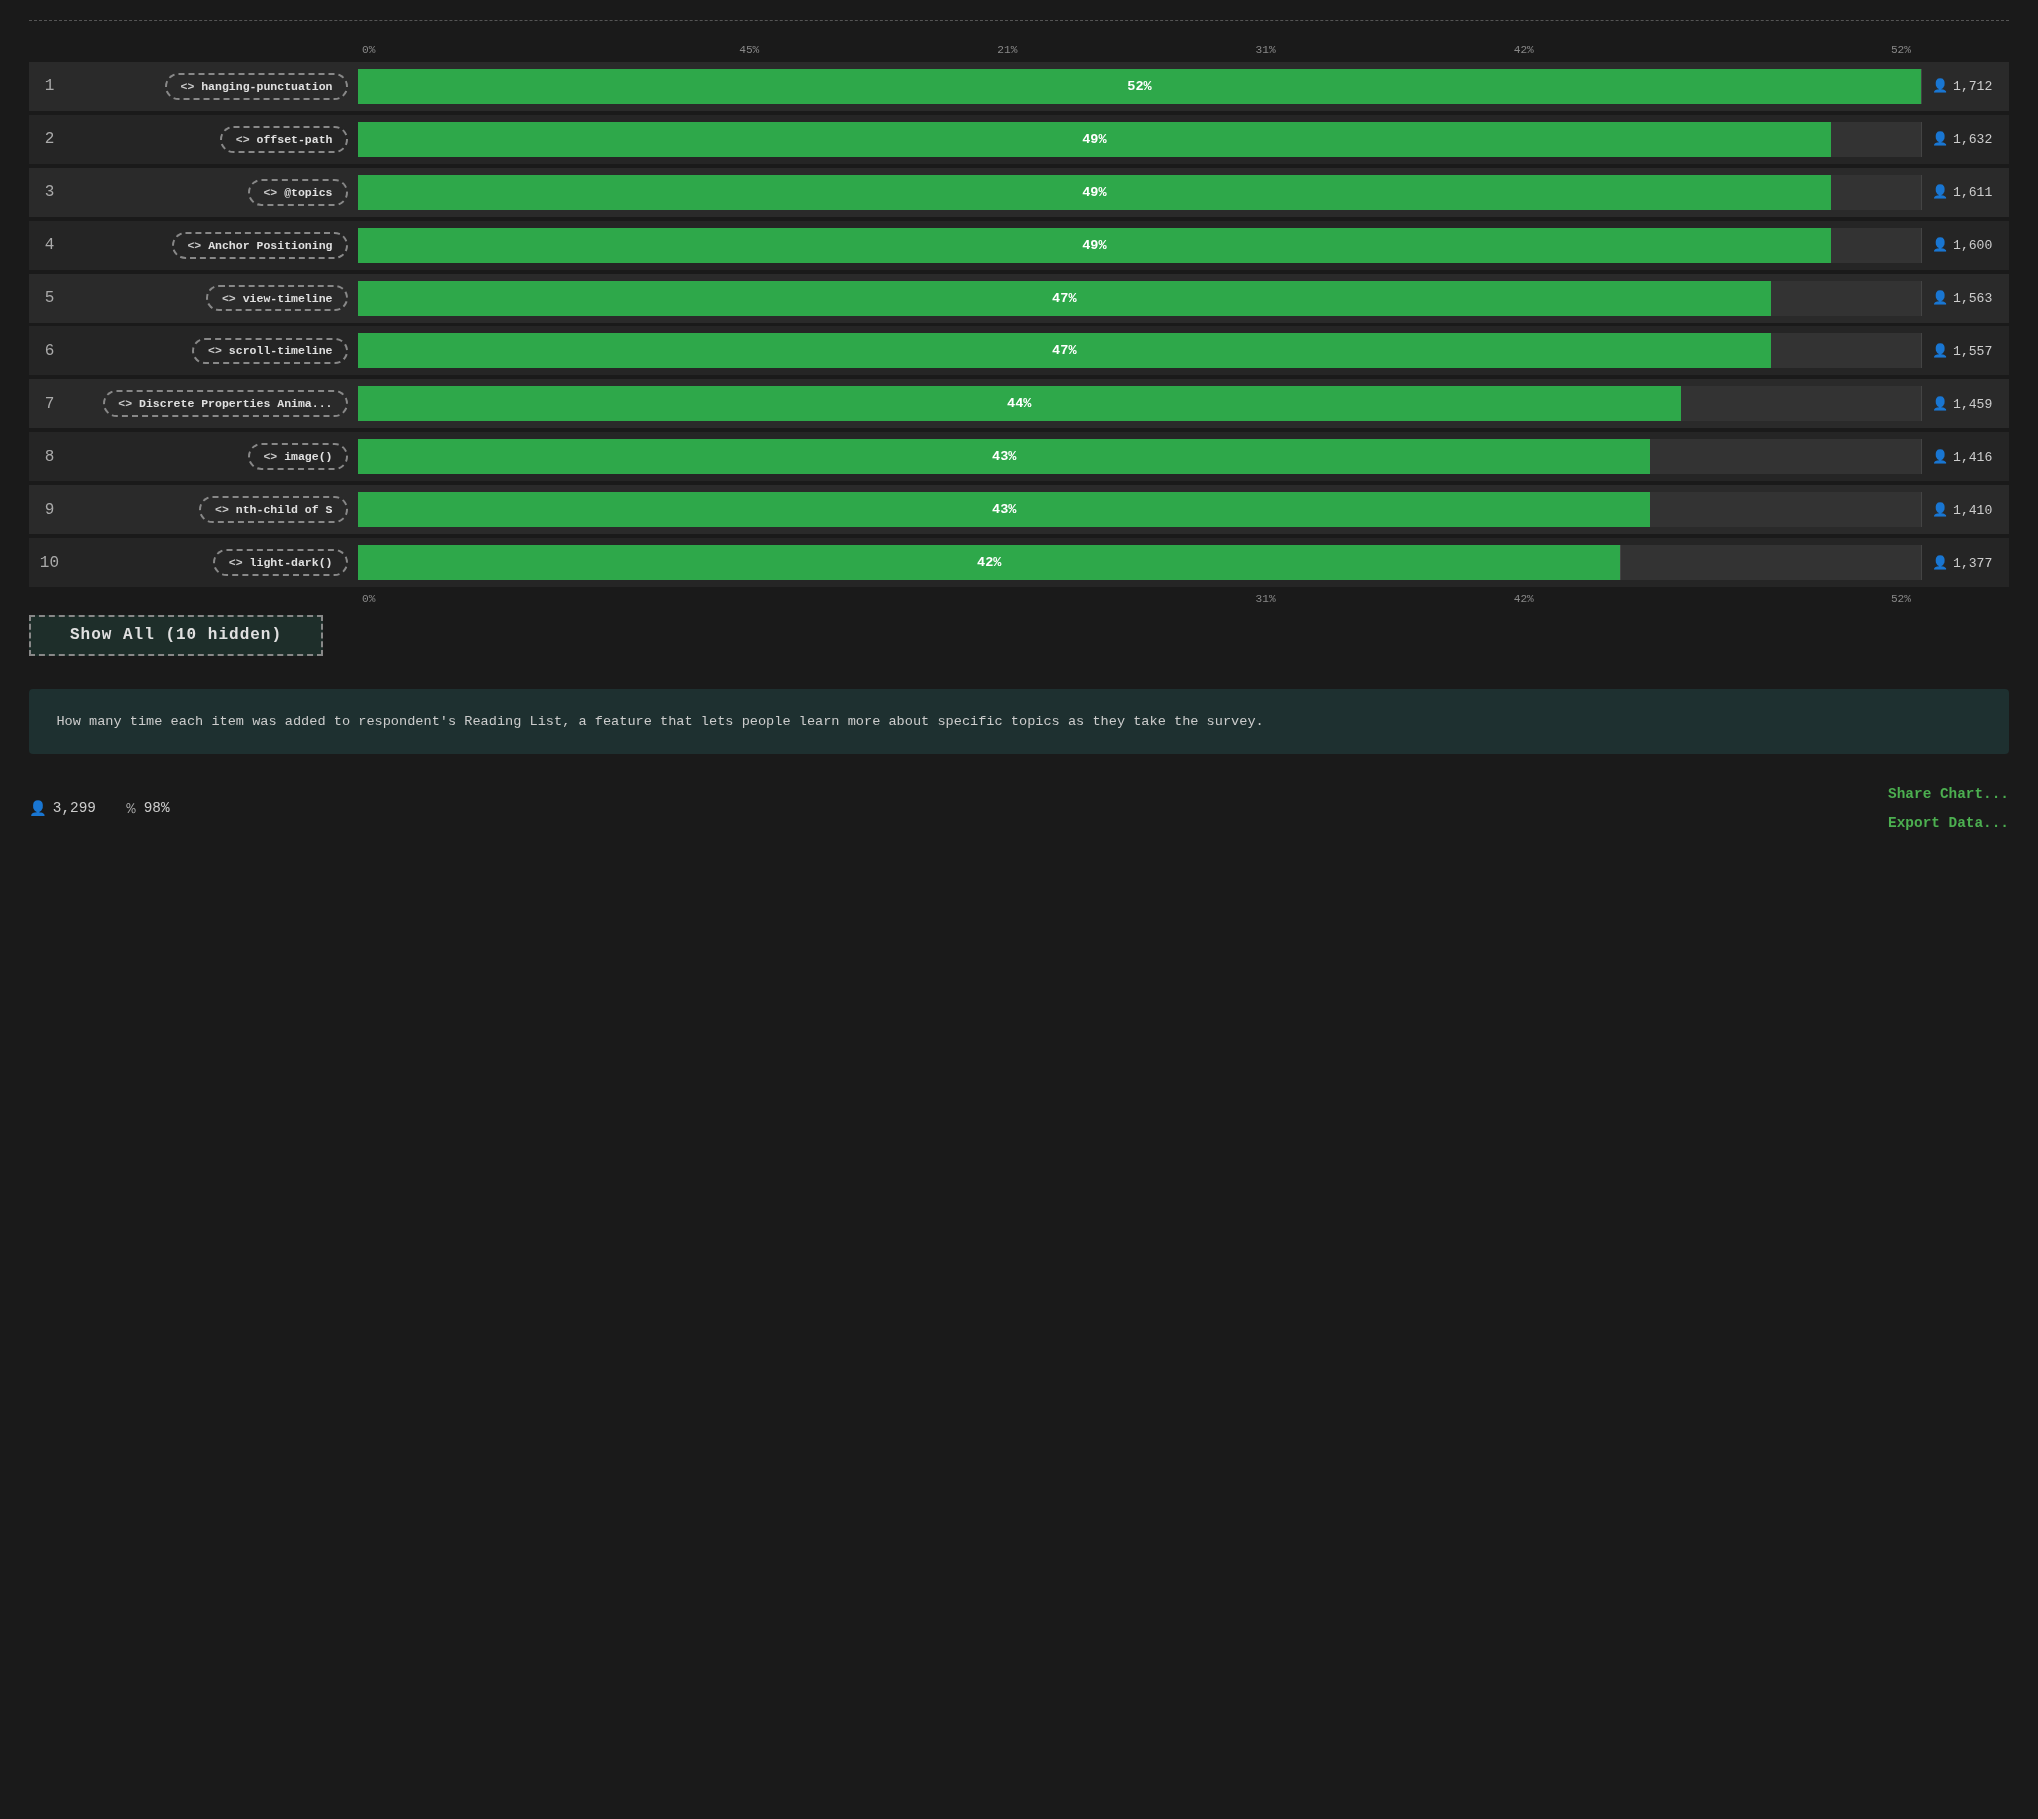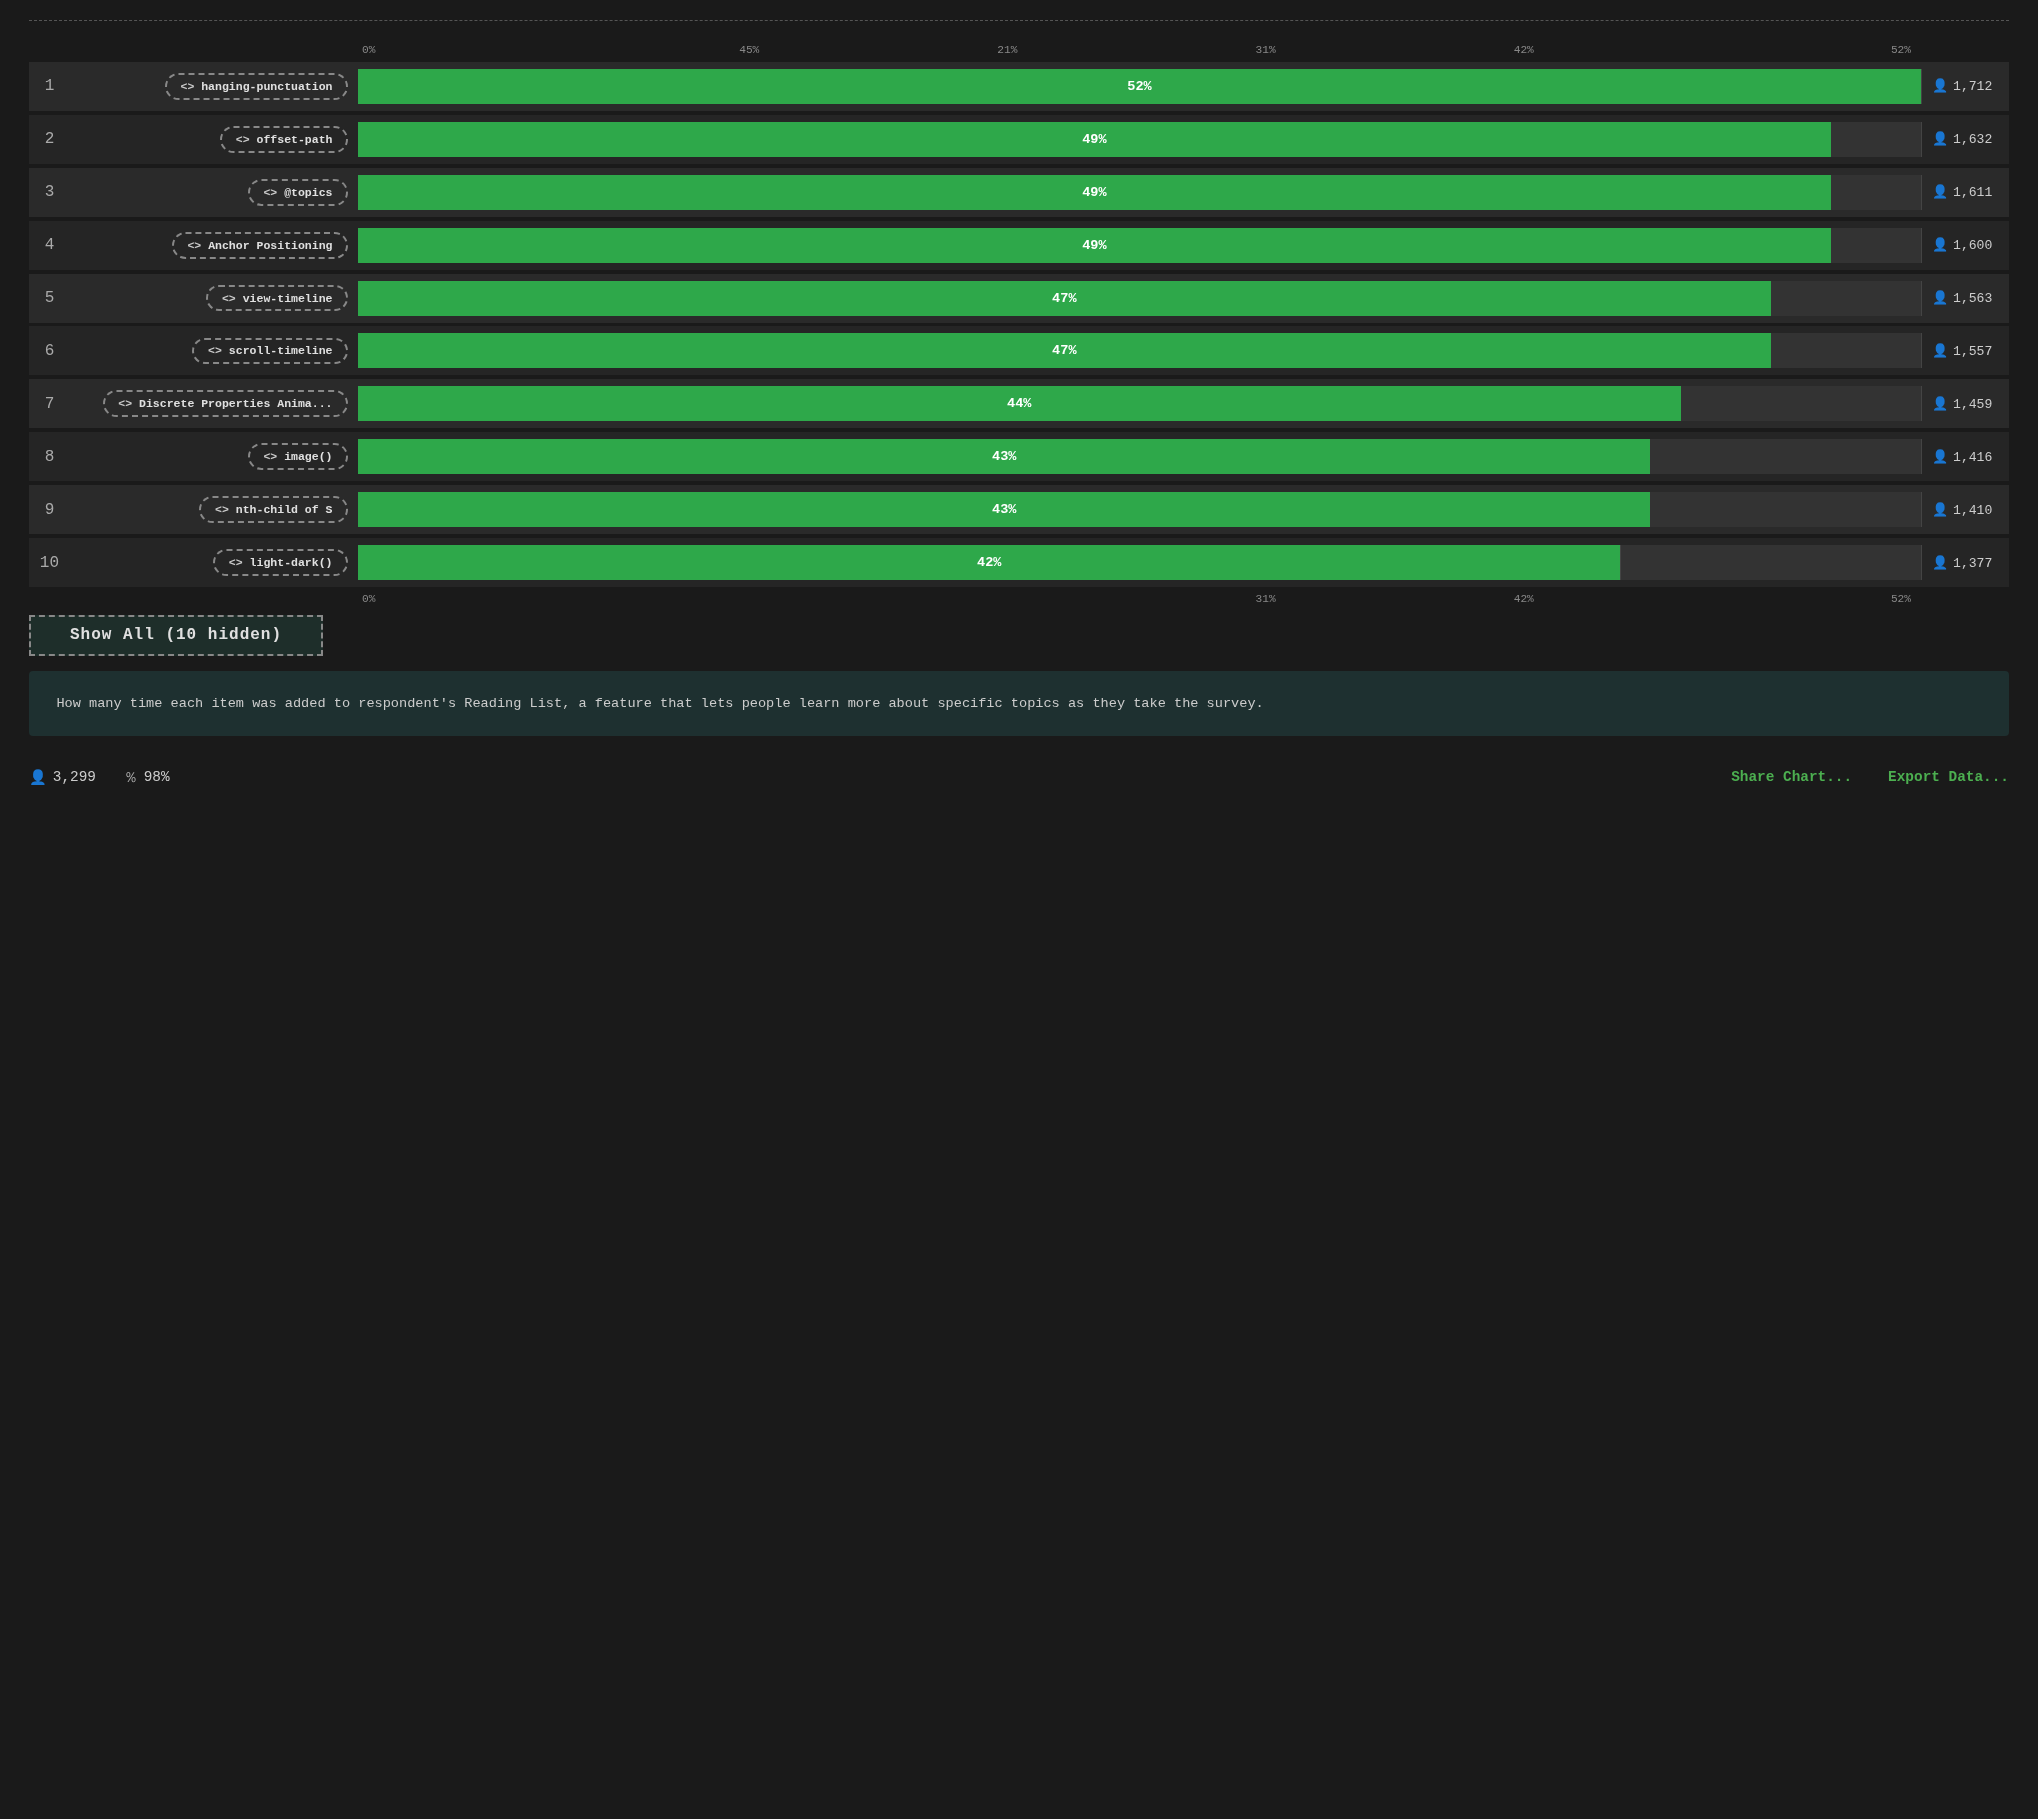--- a/index.html
+++ b/index.html
@@ -167,21 +167,21 @@
       font-size: 1rem;
       font-weight: bold;
       padding: 9.8px 39px;
       cursor: pointer;
       letter-spacing: 1px;
     }
     .info-box {
       background: #1e3030;
       border-radius: 3.9px;
       padding: 21.6px 27.4px;
-      margin-top: 15px;
+      margin-top: 33px;
       font-size: 0.85rem;
       line-height: 1.6;
       color: #ccc;
       font-family: 'Courier New', Courier, monospace;
     }
     .footer {
       display: flex;
       align-items: center;
       margin-top: 21.6px;
       padding-top: 9.8px;
@@ -190,21 +190,22 @@
       display: flex;
       align-items: center;
       margin-right: 27.4px;
       font-size: 0.9rem;
       color: #ccc;
     }
     .footer-stat .icon { margin-right: 5.9px; color: #aaa; }
     .footer-actions {
       margin-left: auto;
       display: flex;
-      gap: 36px;
+      gap: 13px;
+      flex-direction: column;
     }
     .footer-action {
       color: #4caf50;
       font-size: 0.9rem;
       font-family: 'Courier New', Courier, monospace;
       font-weight: bold;
       cursor: pointer;
       background: none;
       border: none;
     }

